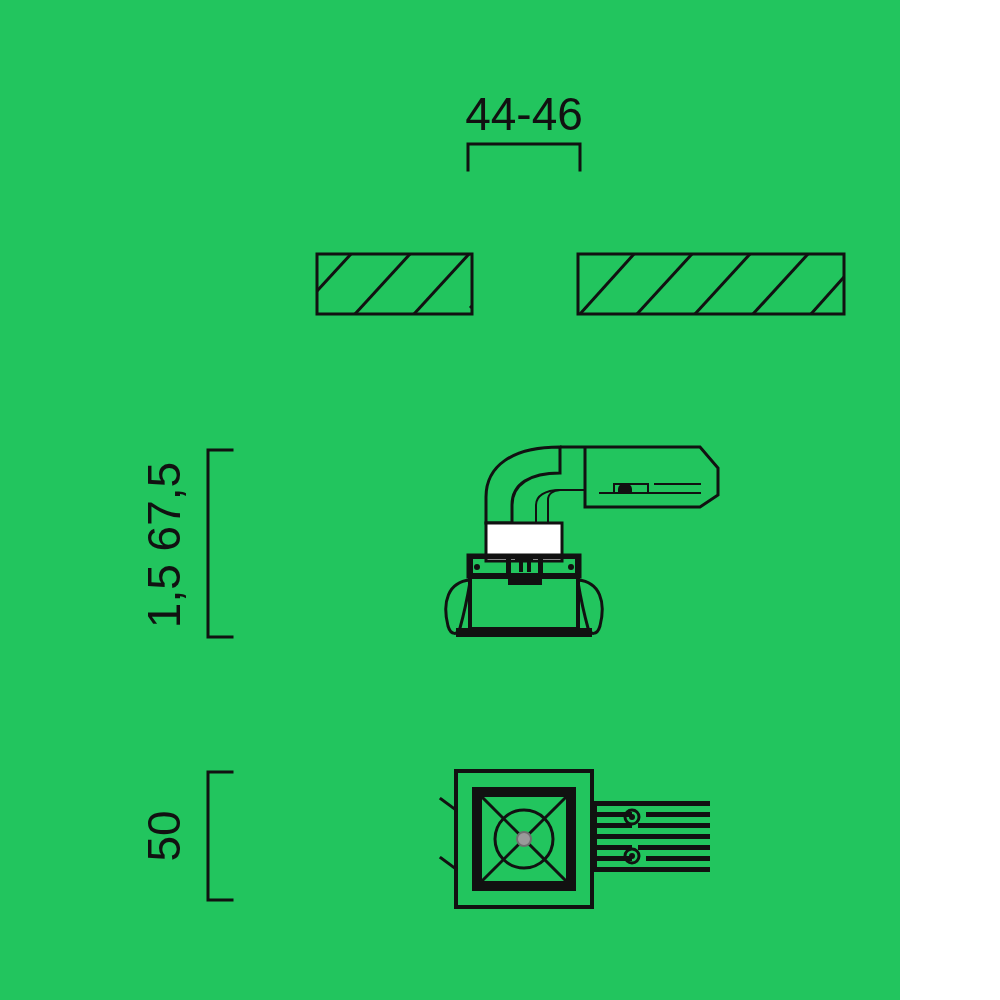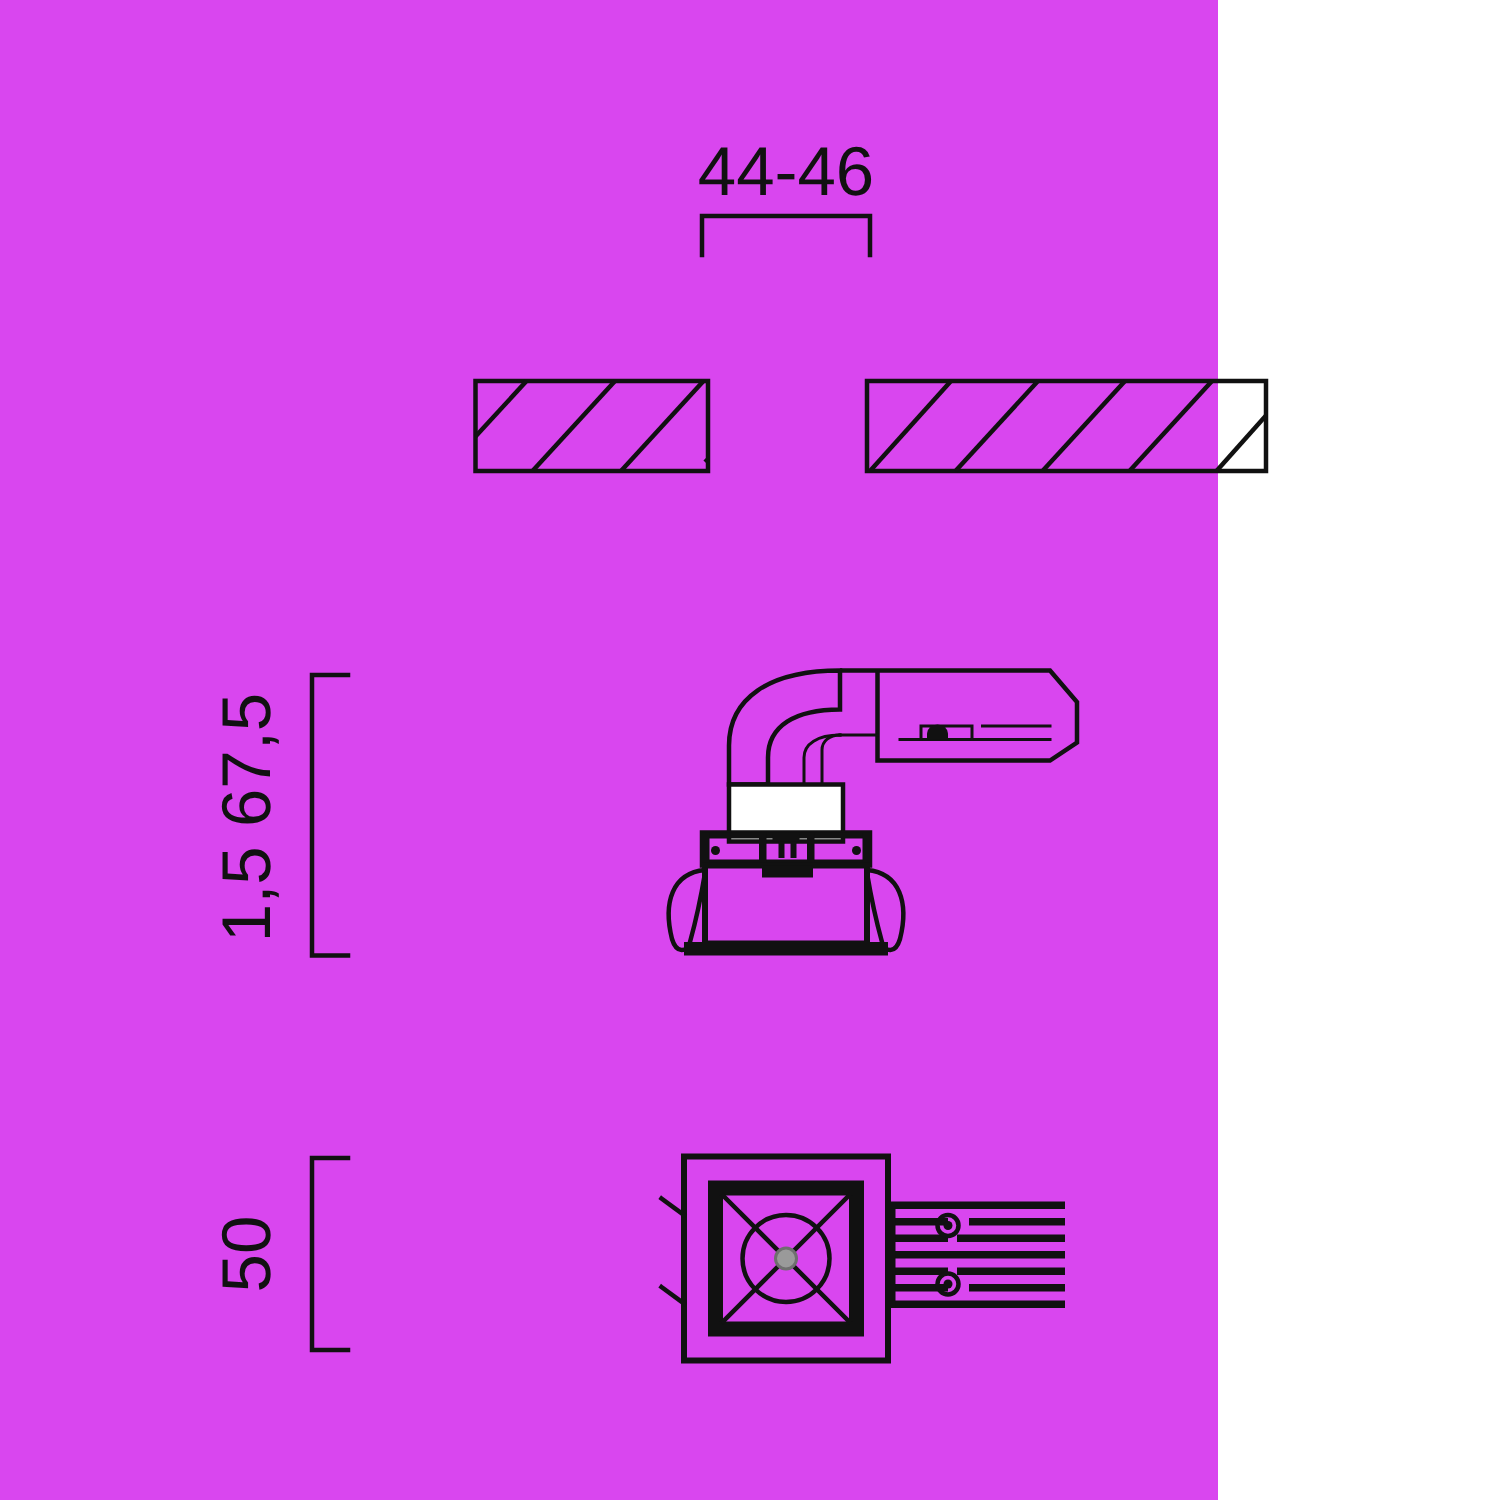--- a/index.html
+++ b/index.html
@@ -9,23 +9,23 @@
   }
   body {
     width: 1000px;
     height: 1000px;
     font-family: "Liberation Sans", sans-serif;
     color: #1a1a1a;
     overflow: hidden;
   }
   #drawing-root {
     position: relative;
-    width: 812px;
+    width: 900px;
     height: 1000px;
-    background: #d946ef;
+    background: #22c55e;
   }
   svg#technical-drawing {
     display: block;
     width: 1000px;
     height: 1000px;
   }
   .dim-text {
     font-family: "Liberation Sans", sans-serif;
     font-size: 46px;
     fill: #111111;

